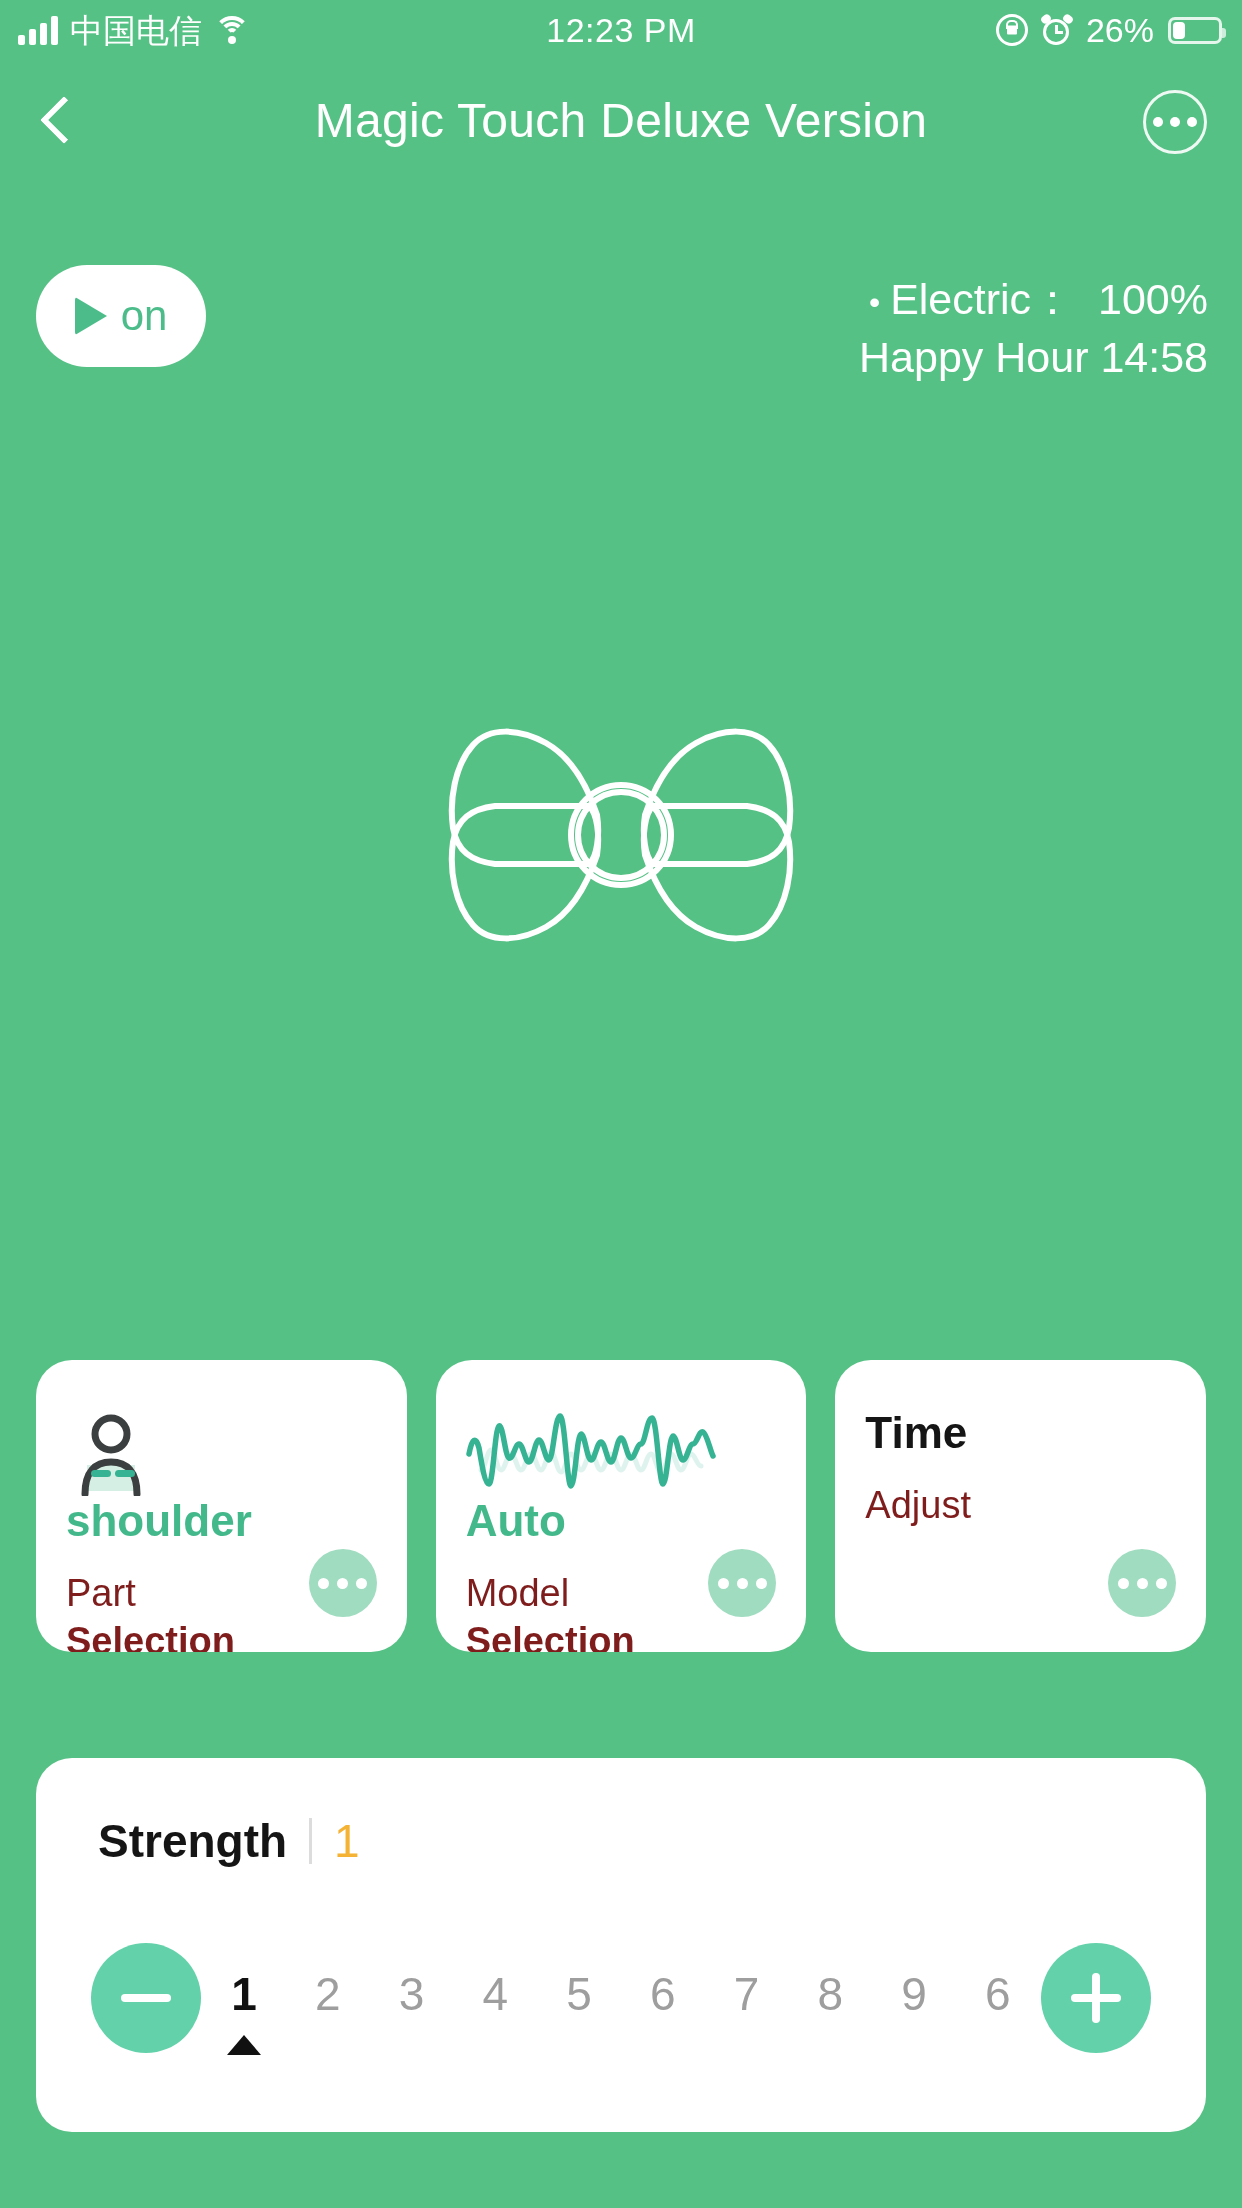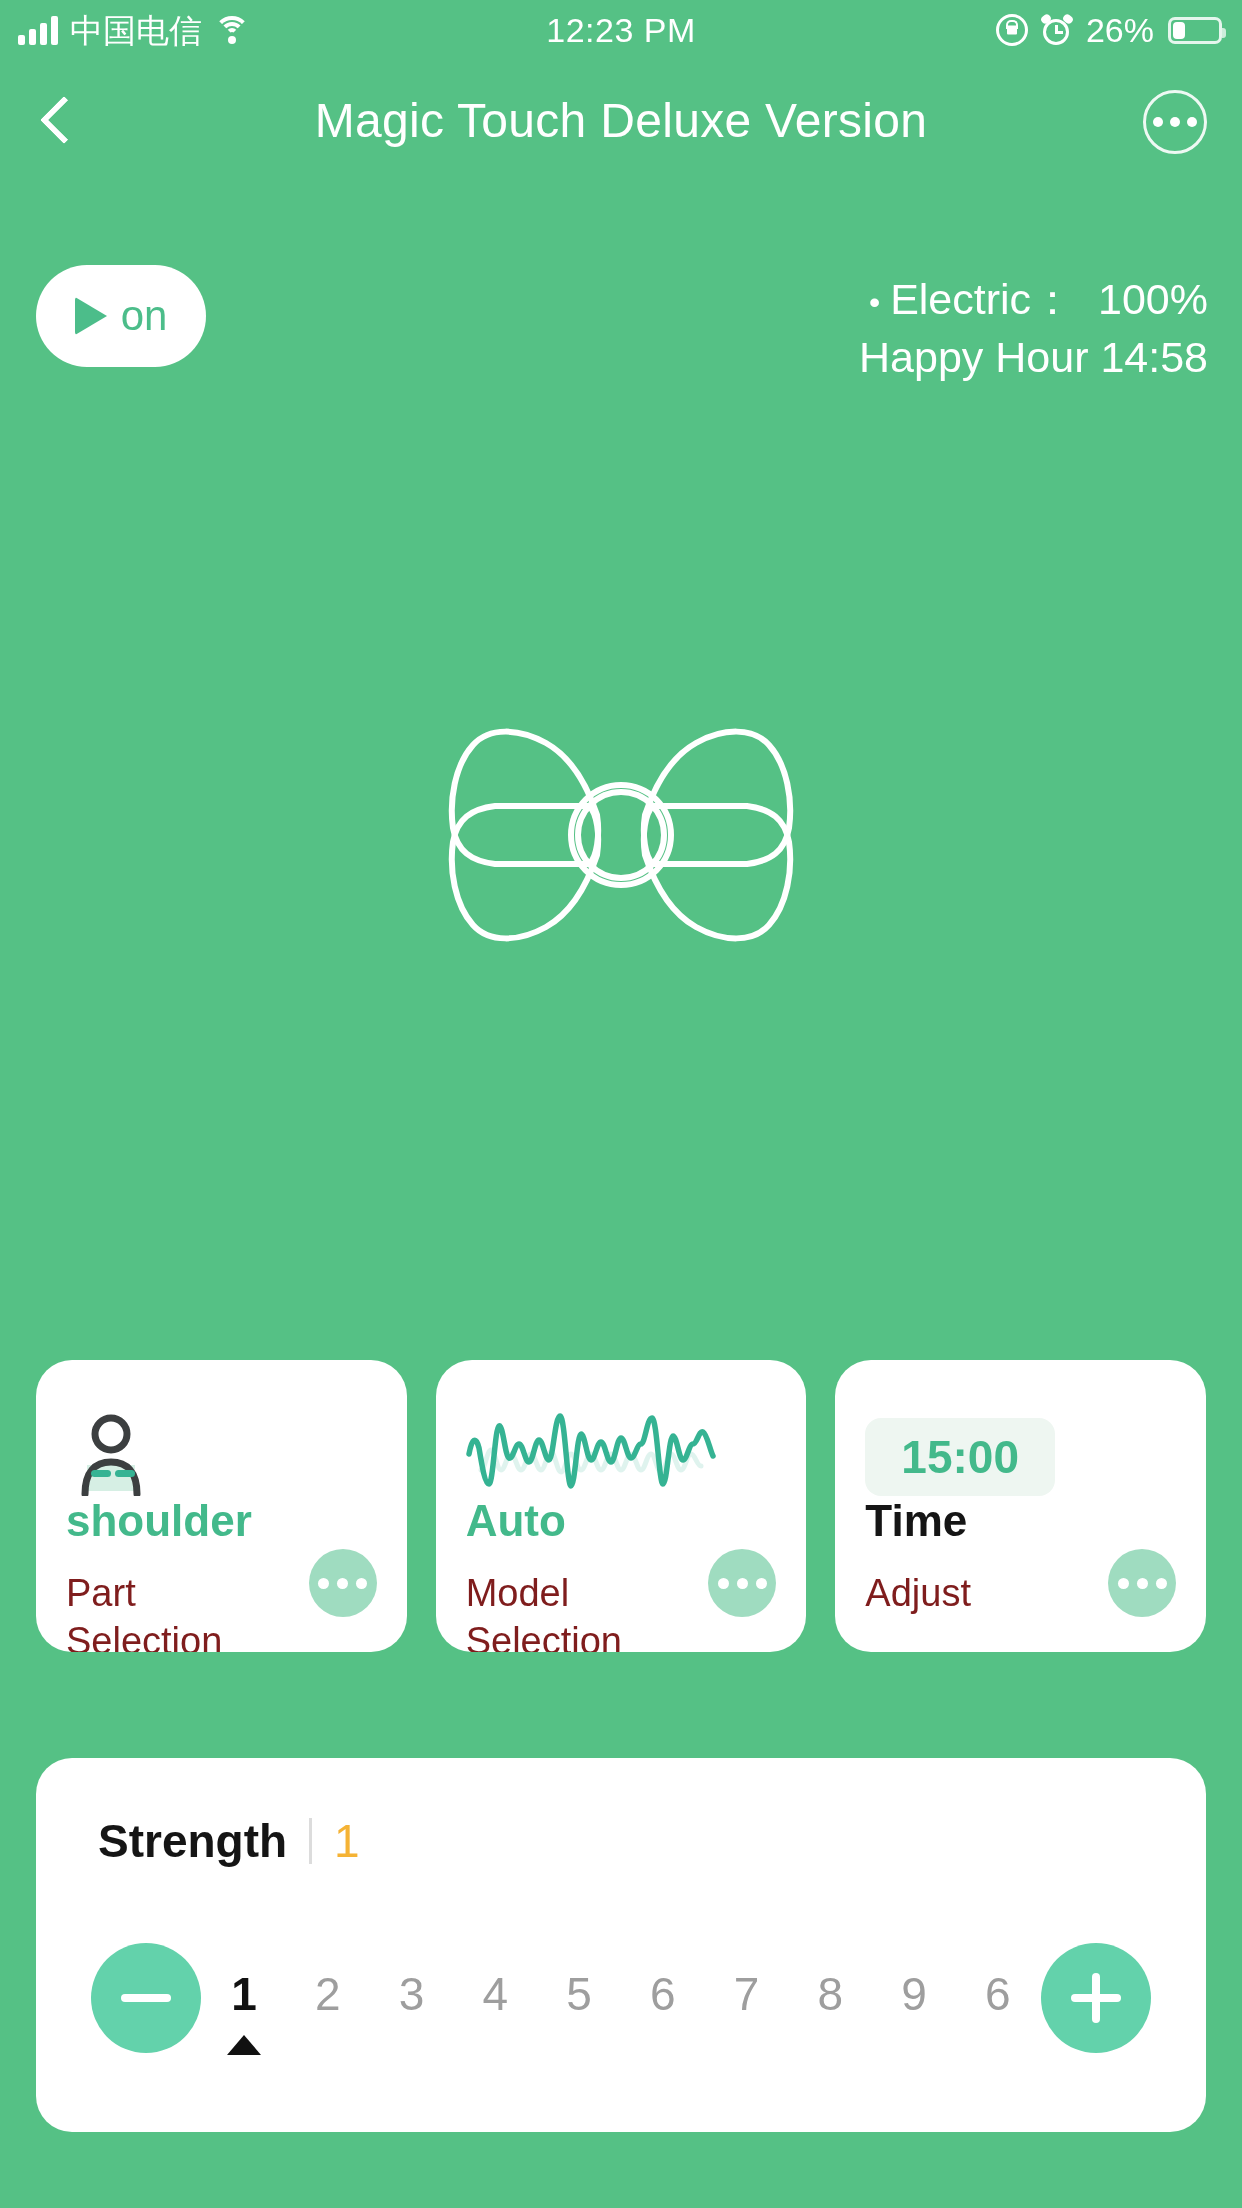--- a/index.html
+++ b/index.html
@@ -112,21 +112,21 @@
   .cards{ position:absolute; left:36px; top:1360px; width:1170px; height:292px; display:flex; gap:29px; }
   .card{
     flex:1; background:#fff; border-radius:36px; position:relative;
     padding:48px 0 0 30px; cursor:pointer; overflow:hidden;
   }
   .card .icon-area{ height:88px; display:flex; align-items:flex-end; }
   .card .main-label{ font-size:44px; line-height:1.05; margin-top:2px; }
   .card .main-label.green{ color:#43b98b; font-weight:700; }
   .card .main-label.black{ color:#151515; font-weight:700; }
   .card .sub{ color:#7f1d1d; font-size:38px; line-height:1.25; margin-top:26px; font-weight:400; }
-  .card .sub .l2{ display:block; }
+  .card .sub .l2{ display:block;font-weight:bold; }
   .dots-btn{
     position:absolute; right:30px; bottom:35px; width:68px; height:68px;
     background:#9fdcc0; border-radius:50%;
     display:flex; align-items:center; justify-content:center; gap:8px; cursor:pointer;
   }
   .dots-btn i{ width:11px; height:11px; background:#fff; border-radius:50%; display:block; }
 
   .time-pill{
     display:inline-block; background:#eef6f1; border-radius:16px;
     padding:12px 36px; color:#43b98b; font-size:46px; font-weight:700;
@@ -289,23 +289,20 @@
       <span class="l2">Selection</span>
     </div>
     <div class="dots-btn">
       <i></i>
       <i></i>
       <i></i>
     </div>
   </div>
 
   <div class="card">
-    <div class="icon-area">
-      <span class="time-pill">15:00</span>
-    </div>
     <div class="main-label black">Time</div>
     <div class="sub">
       <span>Adjust</span>
     </div>
     <div class="dots-btn">
       <i></i>
       <i></i>
       <i></i>
     </div>
   </div>

